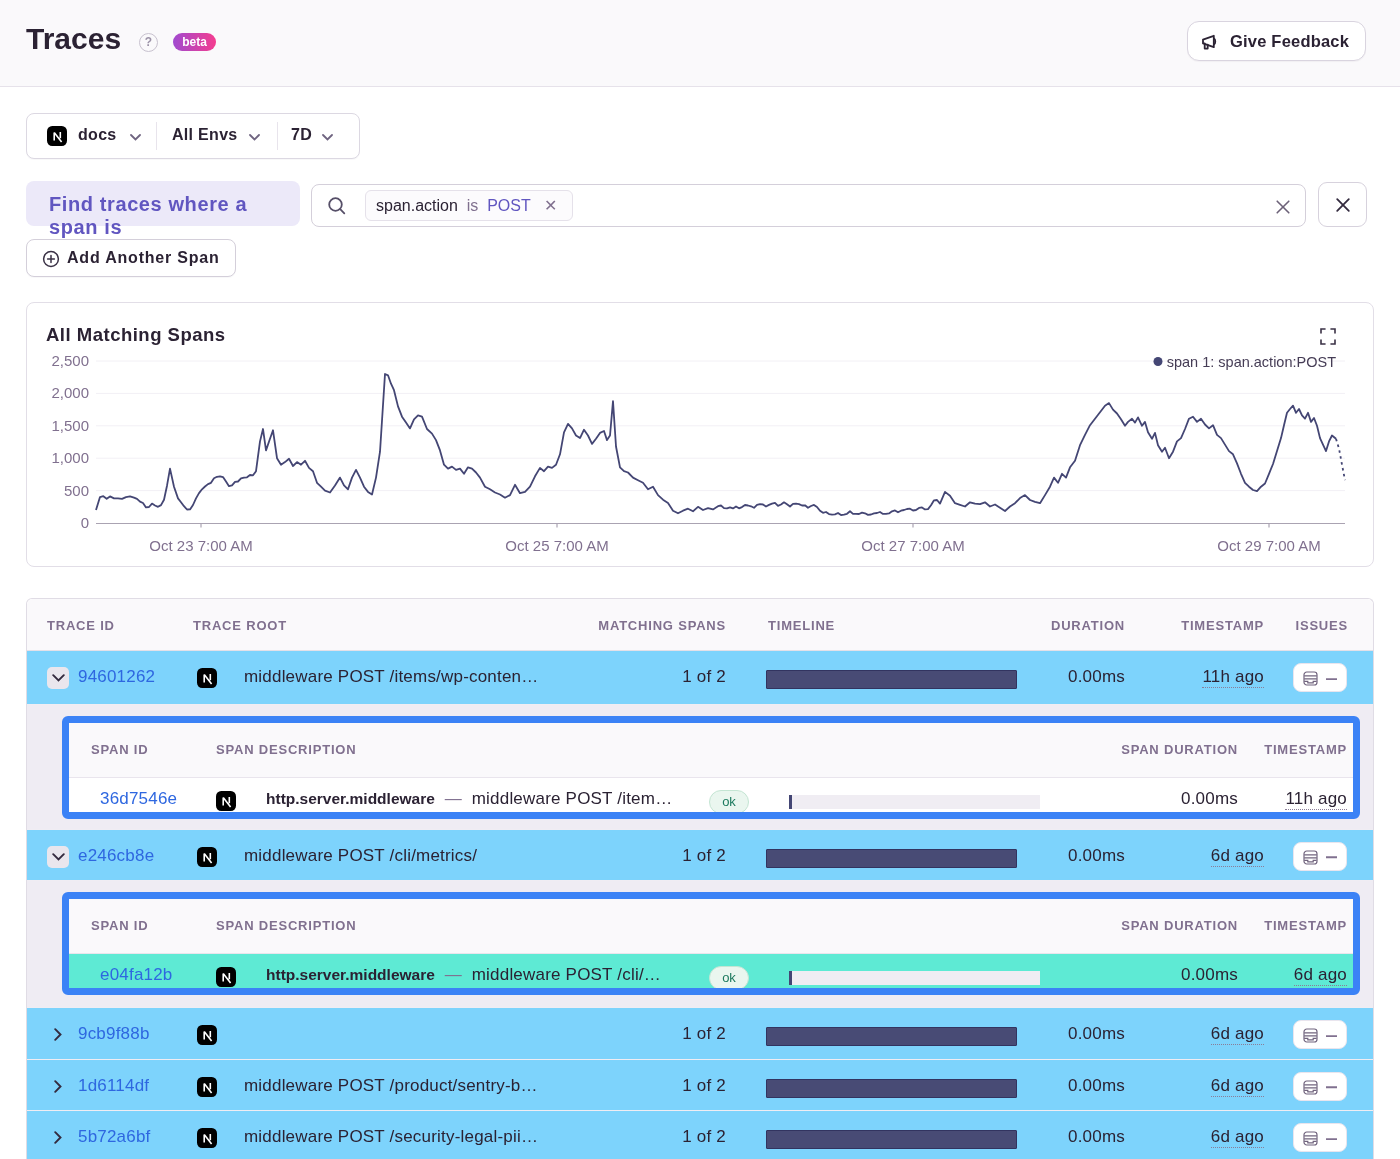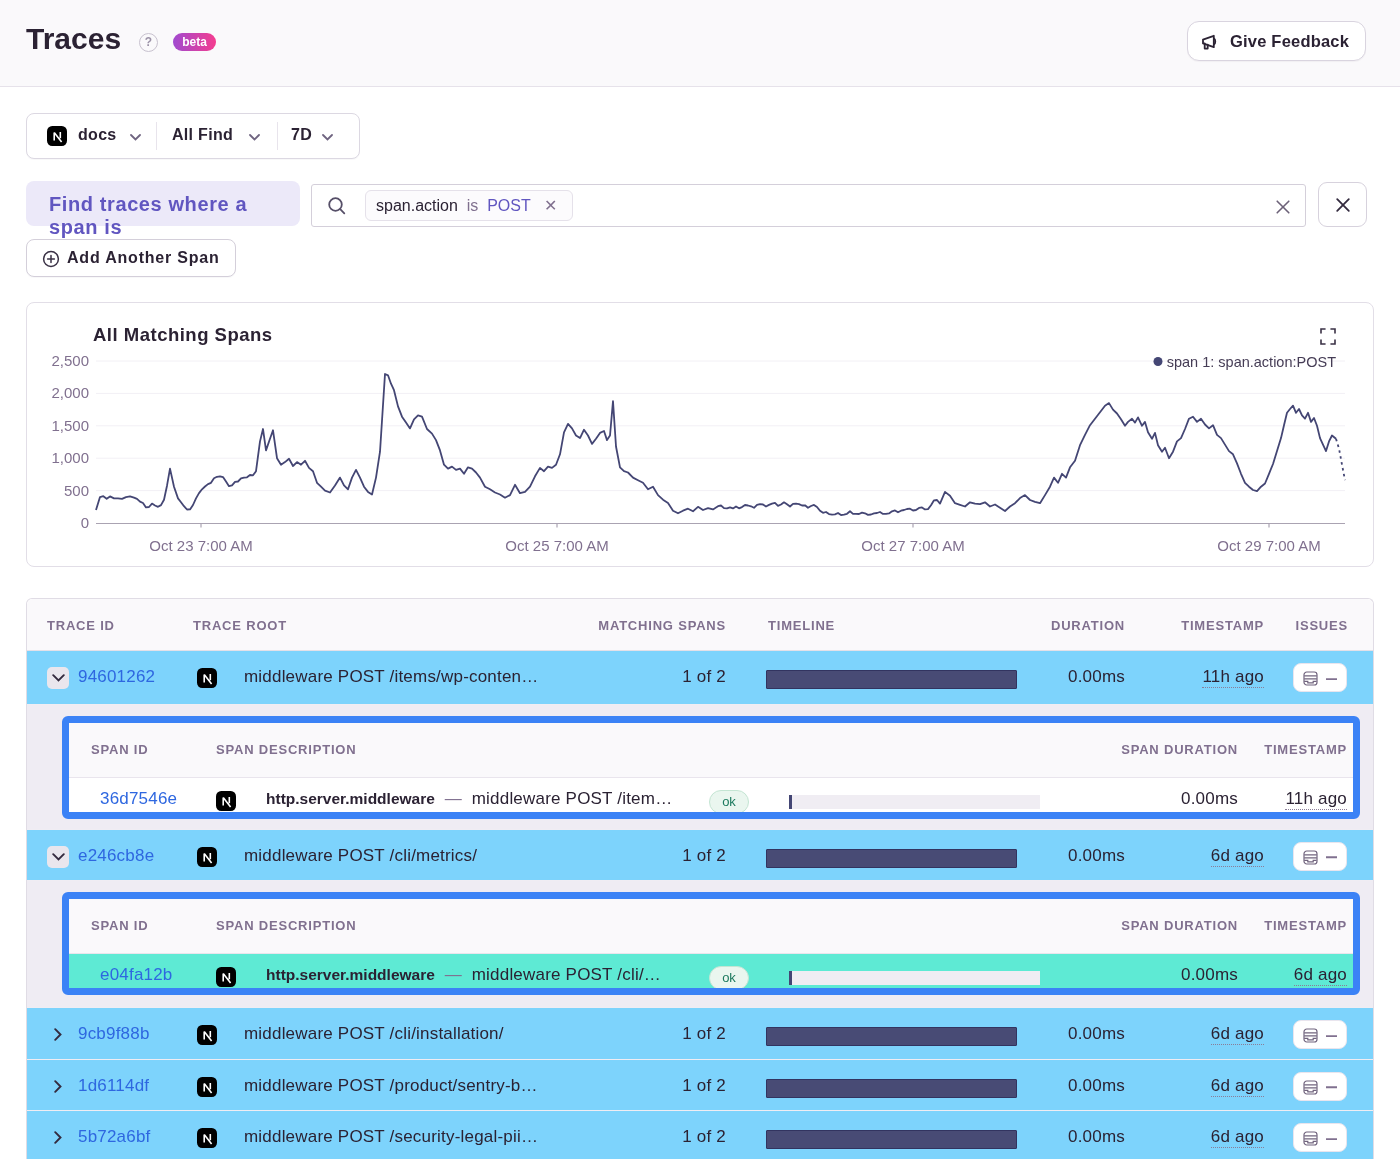--- a/index.html
+++ b/index.html
@@ -15,29 +15,29 @@
   font-weight:bold; text-align:center; line-height:18px; }
 .fbbtn { left:1187px; top:21px; width:179px; height:40px; background:#fff; border:1px solid #d9d4df;
   border-radius:12px; box-shadow:0 1px 1px rgba(43,34,51,0.04); }
 .fbtxt { left:42px; top:10px; font-size:16.5px; font-weight:bold; color:#2b2233; letter-spacing:0.2px; }
 .fcard { left:26px; top:113px; width:334px; height:46px; background:#fff; border:1px solid #dcd8e2;
   border-radius:8px; box-shadow:0 1px 1px rgba(43,34,51,0.03); }
 .fsep { top:8px; width:1px; height:28px; background:#e8e4ec; }
 .ftxt { font-size:16px; font-weight:bold; color:#2b2233; top:12px; letter-spacing:0.3px; }
 .findpill { left:26px; top:181px; width:274px; height:45px; background:#ece9f9; border-radius:8px; }
 .findtxt { left:23px; top:12px; font-size:20px; font-weight:bold; color:#6156c0; letter-spacing:0.6px; }
-.search { left:311px; top:184px; width:995px; height:43px; background:#fff; border:1px solid #d4cfda; border-radius:3px; }
+.search { left:311px; top:184px; width:995px; height:43px; background:#fff; border:1px solid #d4cfda; border-radius:8px; }
 .token { left:53px; top:5px; height:31px; background:#fcfbfd; border:1px solid #e5e1ea; border-radius:6px;
   font-size:16px; line-height:29px; padding:0 14px 0 10px; }
 .xbtn { left:1318px; top:182px; width:49px; height:45px; background:#fff; border:1px solid #d7d2dd; border-radius:9px; }
 .addbtn { left:26px; top:239px; width:210px; height:38px; background:#fff; border:1px solid #d4cfda; border-radius:8px;
   box-shadow:0 1px 1px rgba(43,34,51,0.03);}
 .addtxt { left:40px; top:9px; font-size:16px; font-weight:bold; color:#2b2233; letter-spacing:0.8px; }
 .chart { left:26px; top:302px; width:1348px; height:265px; background:#fff; border:1px solid #e2dee7; border-radius:8px; }
-.ctitle { left:46px; top:324px; font-size:18.5px; font-weight:bold; color:#2b2233; letter-spacing:0.5px;margin-left:47px; }
+.ctitle { left:46px; top:324px; font-size:18.5px; font-weight:bold; color:#2b2233; letter-spacing:0.5px; }
 .tbl { left:26px; top:598px; width:1348px; height:561px; background:#fff; border:1px solid #e0dce5;
   border-radius:6px 6px 0 0; border-bottom:none; overflow:hidden; }
 .thead { left:0; width:1346px; height:52px; background:#faf9fb; border-bottom:1px solid #e4e0e8; border-radius:6px 6px 0 0;}
 .hl { font-size:13px; font-weight:bold; color:#80708f; letter-spacing:0.8px; top:19px; }
 .row { left:0; width:1346px; height:55px; background:#7dd3fc; border-bottom:1px solid #f0edf3; }
 .exp { left:0; width:1346px; background:#efecf3; border-bottom:1px solid #f0edf3; }
 .sub { left:35px; top:11px; width:1298px; height:103px; background:#fff; border:7px solid #3b82f6;
   border-radius:6px; overflow:hidden; }
 .subhead { left:0; top:0; width:1296px; height:55px; background:#faf9fb; border-bottom:1px solid #e9e5ed; }
 .link { font-size:17px; color:#2e67e0; letter-spacing:0.2px; }
@@ -71,21 +71,21 @@
 <div class="abs fcard">
   <svg class="abs nlogo" style="left:20px;top:12px" viewBox="0 0 20 20">
     <rect width="20" height="20" rx="5.2" fill="#000"></rect>
     <path d="M7.2 14.5 V6.5 M7.2 6.5 L14.6 16 M13.3 6 v6.2" fill="none" stroke="#fff" stroke-width="1.6"></path>
   </svg>
   <div class="abs ftxt" style="left:51px">docs</div>
   <svg class="abs" style="left:103px;top:20px" width="11" height="7" viewBox="0 0 11 7">
       <path d="M1 1l4.5 4.5L10 1" fill="none" stroke="#6f6480" stroke-width="1.8" stroke-linecap="round"></path>
     </svg>
   <div class="abs fsep" style="left:129px"></div>
-  <div class="abs ftxt" style="left:145px">All Find</div>
+  <div class="abs ftxt" style="left:145px">All Envs</div>
   <svg class="abs" style="left:222px;top:20px" width="11" height="7" viewBox="0 0 11 7">
       <path d="M1 1l4.5 4.5L10 1" fill="none" stroke="#6f6480" stroke-width="1.8" stroke-linecap="round"></path>
     </svg>
   <div class="abs fsep" style="left:250px"></div>
   <div class="abs ftxt" style="left:264px">7D</div>
   <svg class="abs" style="left:295px;top:20px" width="11" height="7" viewBox="0 0 11 7">
       <path d="M1 1l4.5 4.5L10 1" fill="none" stroke="#6f6480" stroke-width="1.8" stroke-linecap="round"></path>
     </svg>
 </div>
 <div class="abs findpill">
@@ -263,21 +263,20 @@
 </div>
 <div class="abs row" style="top:409px;height:51.5px">
 <svg class="abs" style="left:27px;top:20px" width="8" height="13" viewBox="0 0 8 13">
         <path d="M1.2 1.2l5.3 5.3L1.2 11.8" fill="none" stroke="#332a3e" stroke-width="1.9" stroke-linecap="round"></path>
       </svg>
 <div class="abs link" style="left:51px;top:16px">9cb9f88b</div>
 <svg class="abs nlogo" style="left:170px;top:17px" viewBox="0 0 20 20">
         <rect width="20" height="20" rx="5.2" fill="#000"></rect>
         <path d="M7.2 14.5 V6.5 M7.2 6.5 L14.6 16 M13.3 6 v6.2" fill="none" stroke="#fff" stroke-width="1.6"></path>
       </svg>
-<div class="abs cell" style="left:217px;top:16px;width:383px;white-space:nowrap;overflow:hidden">middleware POST /cli/installation/</div>
 <div class="abs cell" style="left:500px;top:16px;width:199px;text-align:right">1 of 2</div>
 <div class="abs bar"></div>
 <div class="abs cell" style="left:948px;top:16px;width:150px;text-align:right">0.00ms</div>
 <div class="abs cell" style="left:1087px;top:16px;width:150px;text-align:right"><span class="dotted">6d ago</span></div>
 <div class="abs issbtn">
 <svg class="abs" style="left:9px;top:7px" width="15" height="15" viewBox="0 0 15 15" fill="none" stroke="#71647e" stroke-width="1.2">
 <rect x="1" y="1" width="13" height="13" rx="2.8"></rect>
 <path d="M1.2 4.8 H13.8 M1.2 7.9 H13.8"></path>
 <path d="M1.2 10.4 H4.8 v1.5 h5.4 v-1.5 h3.4"></path>
 </svg>

